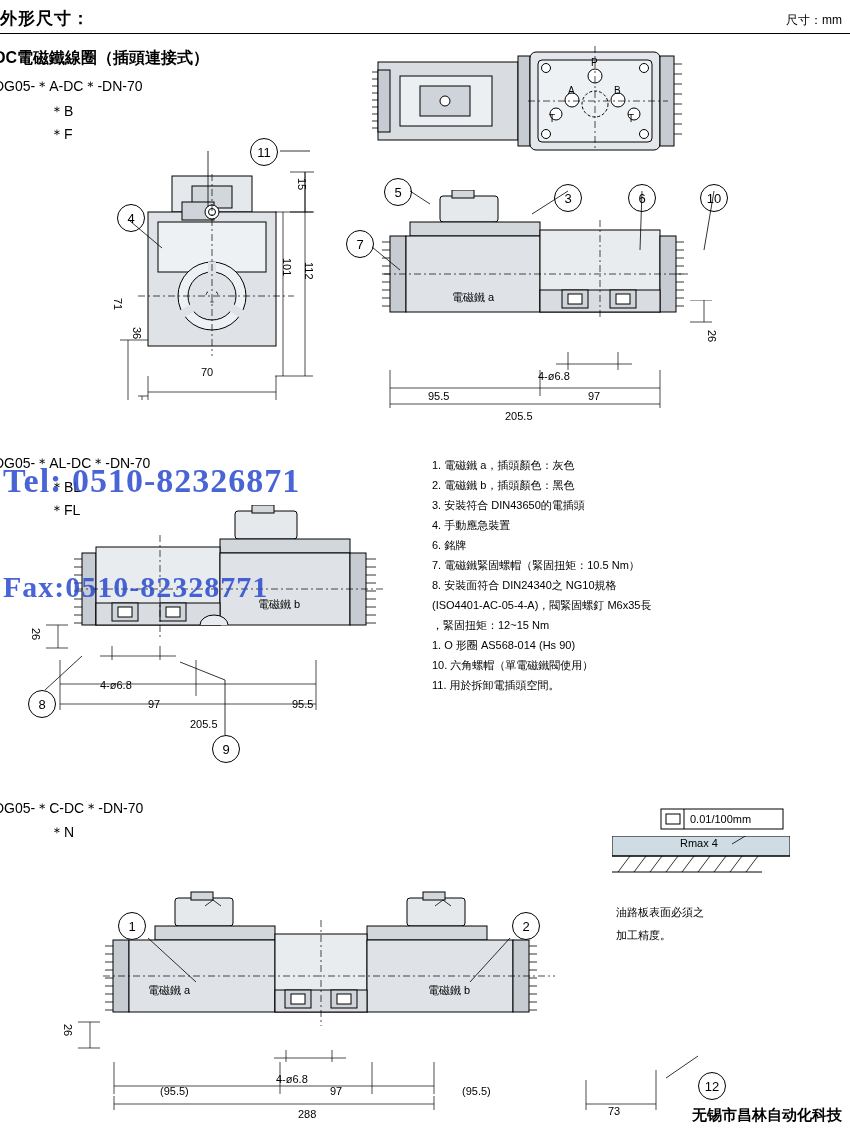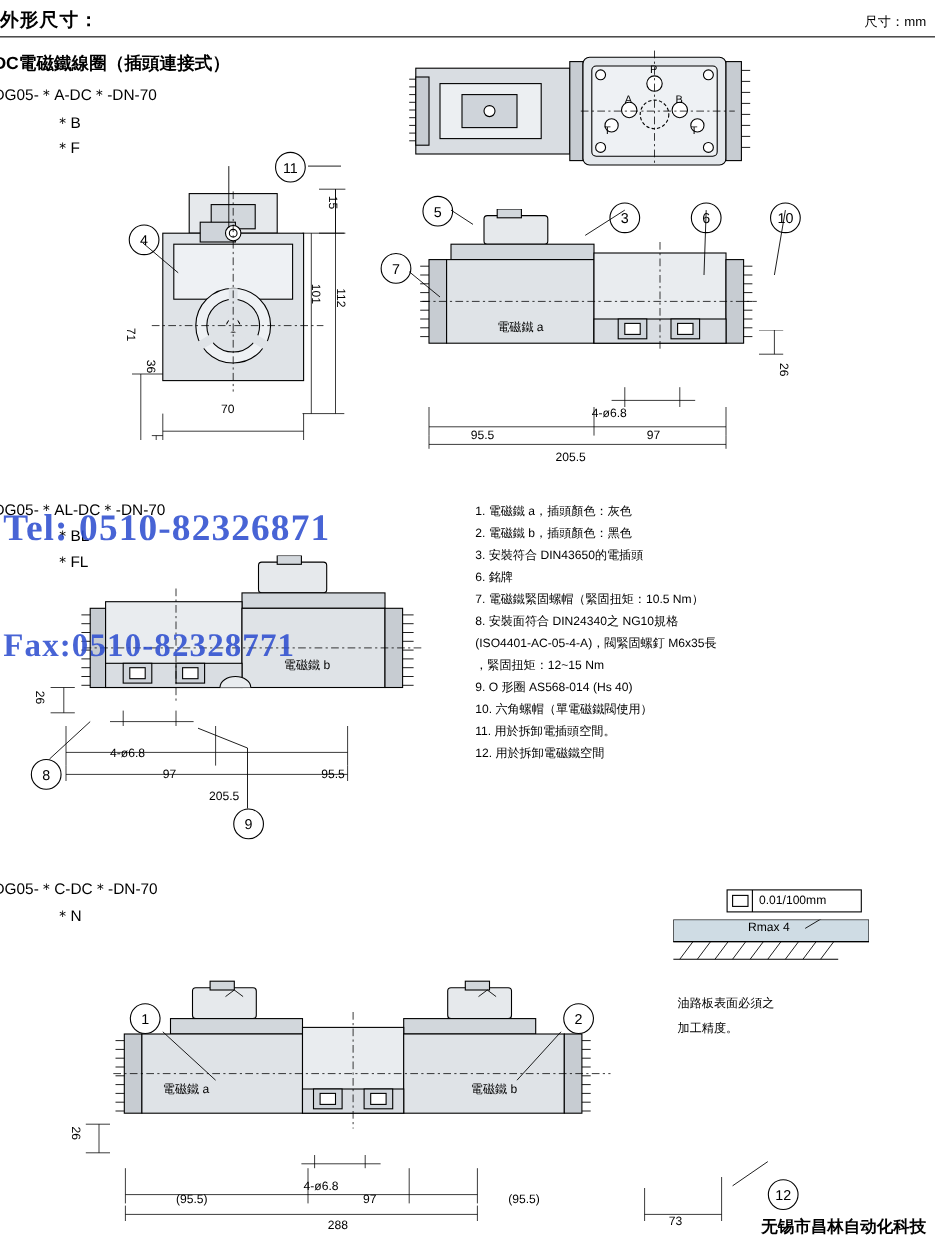--- a/index.html
+++ b/index.html
@@ -237,29 +237,29 @@
   <g stroke="#000" fill="none" stroke-width="0.8">
     <path d="M25 70 L62 36"></path>
     <path d="M205 115 L205 60 L160 42"></path>
   </g>
 </svg>
 
 <div class="abs" style="left:432px;top:455px;width:400px;">
   <div class="note">1. 電磁鐵 a，插頭顏色：灰色</div>
   <div class="note">2. 電磁鐵 b，插頭顏色：黑色</div>
   <div class="note">3. 安裝符合 DIN43650的電插頭</div>
+  <div class="note">4. 手動應急裝置</div>
   <div class="note">6. 銘牌</div>
   <div class="note">7. 電磁鐵緊固螺帽（緊固扭矩：10.5 Nm）</div>
   <div class="note">8. 安裝面符合 DIN24340之 NG10規格</div>
   <div class="note">    (ISO4401-AC-05-4-A)，閥緊固螺釘 M6x35長</div>
   <div class="note">    ，緊固扭矩：12~15 Nm</div>
-  <div class="note">9. O 形圈 AS568-014 (Hs 40)</div>
+  <div class="note">1. O 形圈 AS568-014 (Hs 90)</div>
   <div class="note">10. 六角螺帽（單電磁鐵閥使用）</div>
   <div class="note">11. 用於拆卸電插頭空間。</div>
-  <div class="note">12. 用於拆卸電磁鐵空間</div>
 </div>
 
 <svg class="abs" style="left:660px;top:808px;" width="130" height="28" viewBox="0 0 130 28">
   <g stroke="#000" fill="none" stroke-width="1">
     <rect x="1" y="1" width="122" height="20" fill="#fff"></rect>
     <rect x="6" y="6" width="14" height="10" fill="#fff"></rect>
     <path d="M24 1 v20"></path>
   </g>
 </svg>
 <div class="abs lbl" style="left:690px;top:813px;">0.01/100mm</div>

